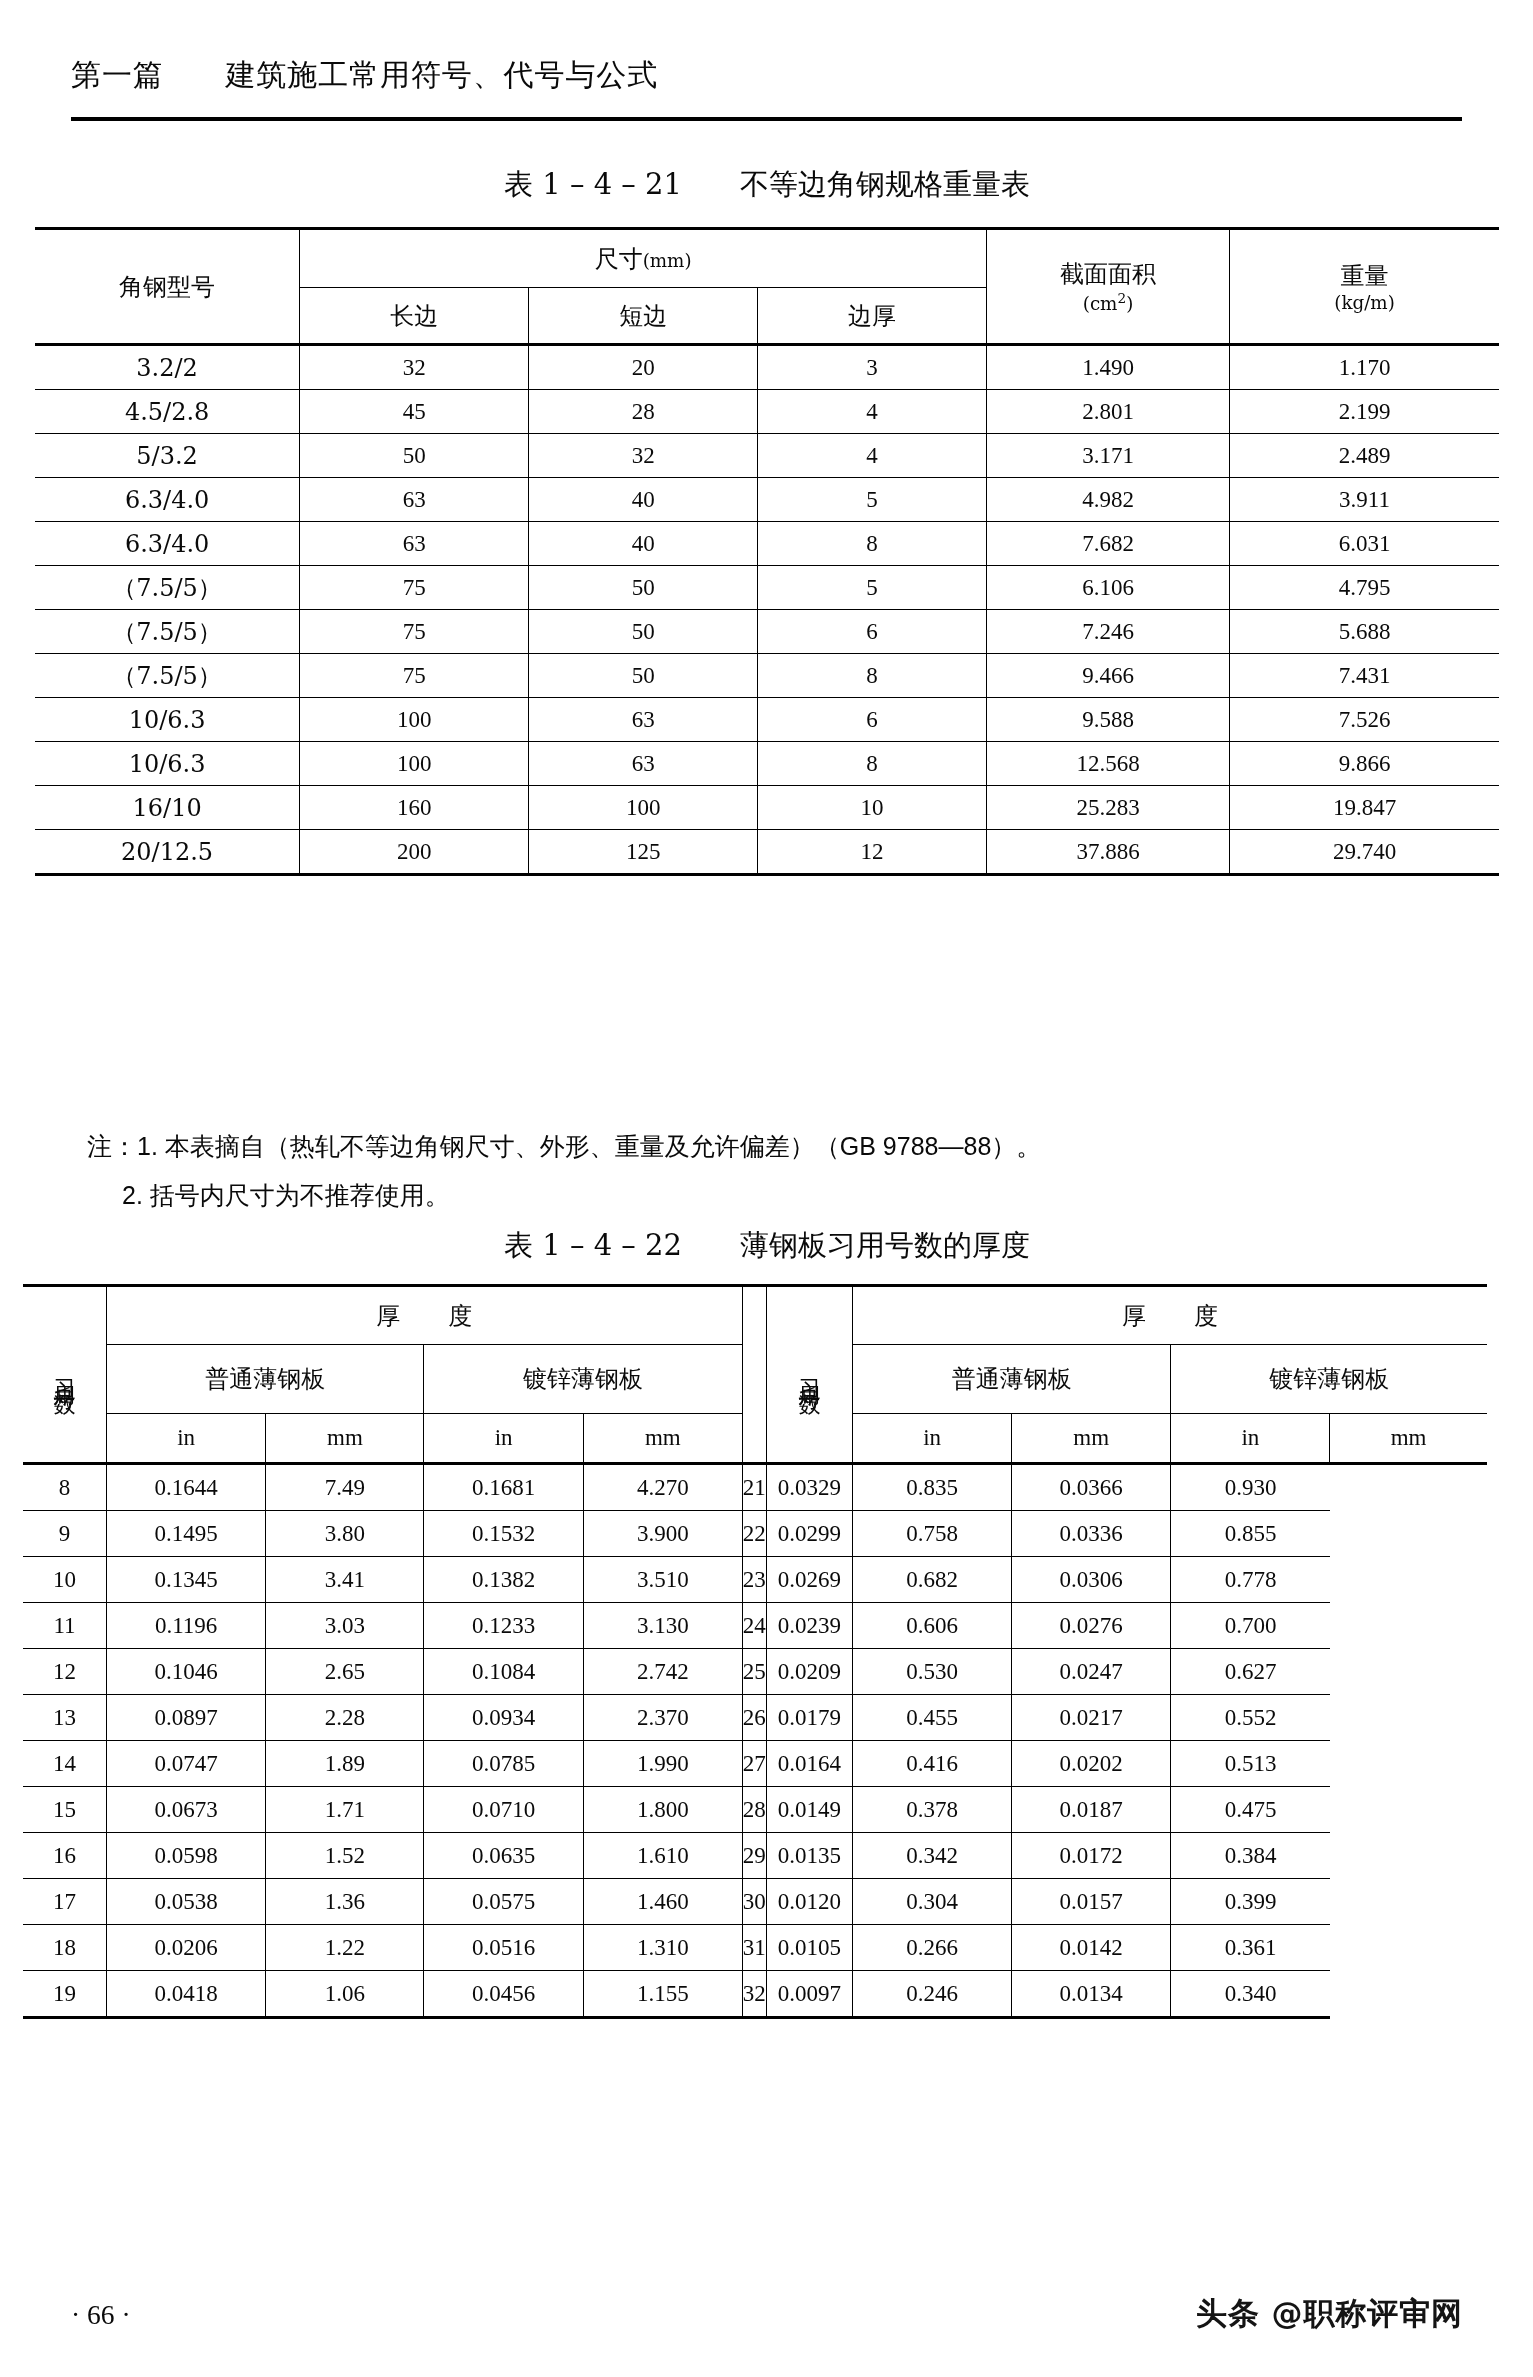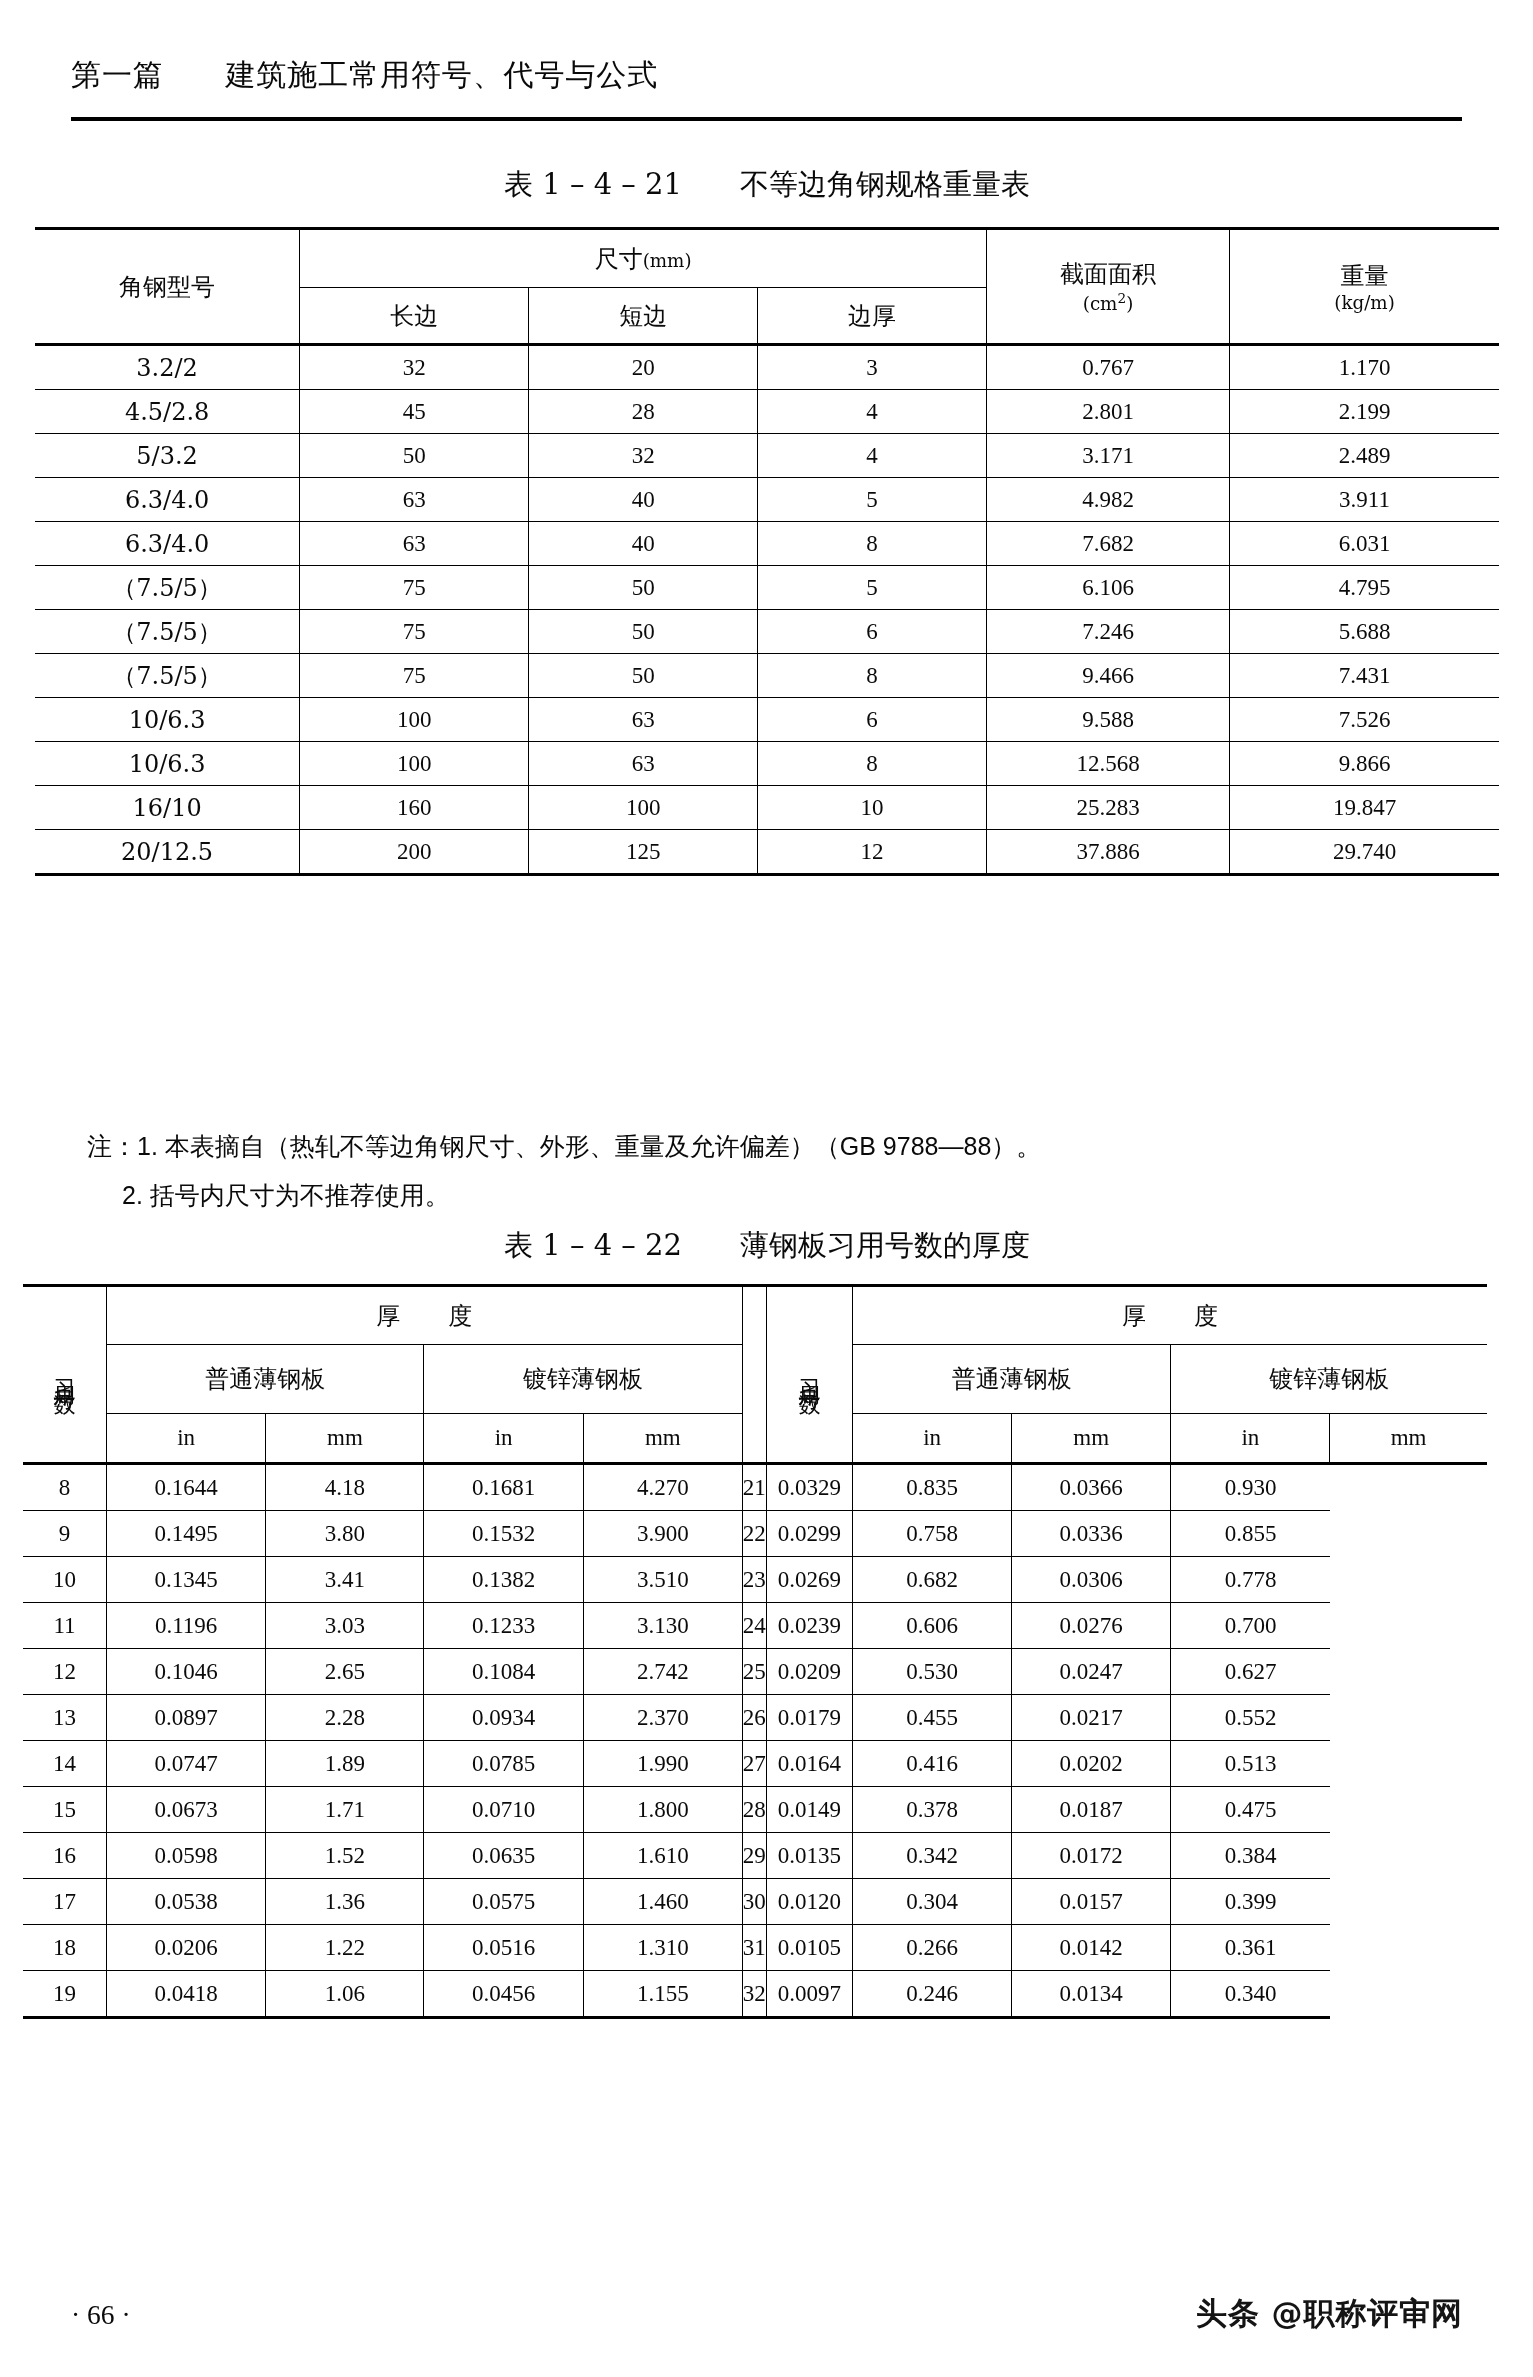--- a/index.html
+++ b/index.html
@@ -188,21 +188,21 @@
         <td class="cjk hdr-sub" style="width:229px;">短边</td>
         <td class="cjk hdr-sub" style="width:229px;">边厚</td>
       </tr>
     </tbody>
     <tbody id="t1421-body">
         <tr>
           <td class="cjk">3.2/2</td>
           <td>32</td>
           <td>20</td>
           <td>3</td>
-          <td>0.767</td>
+          <td>1.490</td>
           <td>1.170</td>
         </tr>
         <tr>
           <td class="cjk">4.5/2.8</td>
           <td>45</td>
           <td>28</td>
           <td>4</td>
           <td>2.801</td>
           <td>2.199</td>
         </tr>
@@ -317,21 +317,21 @@
         <td class="hdr-unit" style="width:165px;">in</td>
         <td class="hdr-unit" style="width:165px;">mm</td>
         <td class="hdr-unit" style="width:165px;">in</td>
         <td class="hdr-unit" style="width:165px;">mm</td>
       </tr>
     </tbody>
     <tbody id="t1422-body">
         <tr>
           <td>8</td>
           <td>0.1644</td>
-          <td>4.18</td>
+          <td>7.49</td>
           <td>0.1681</td>
           <td>4.270</td>
           <td>21</td>
           <td>0.0329</td>
           <td>0.835</td>
           <td>0.0366</td>
           <td>0.930</td>
         </tr>
         <tr>
           <td>9</td>

